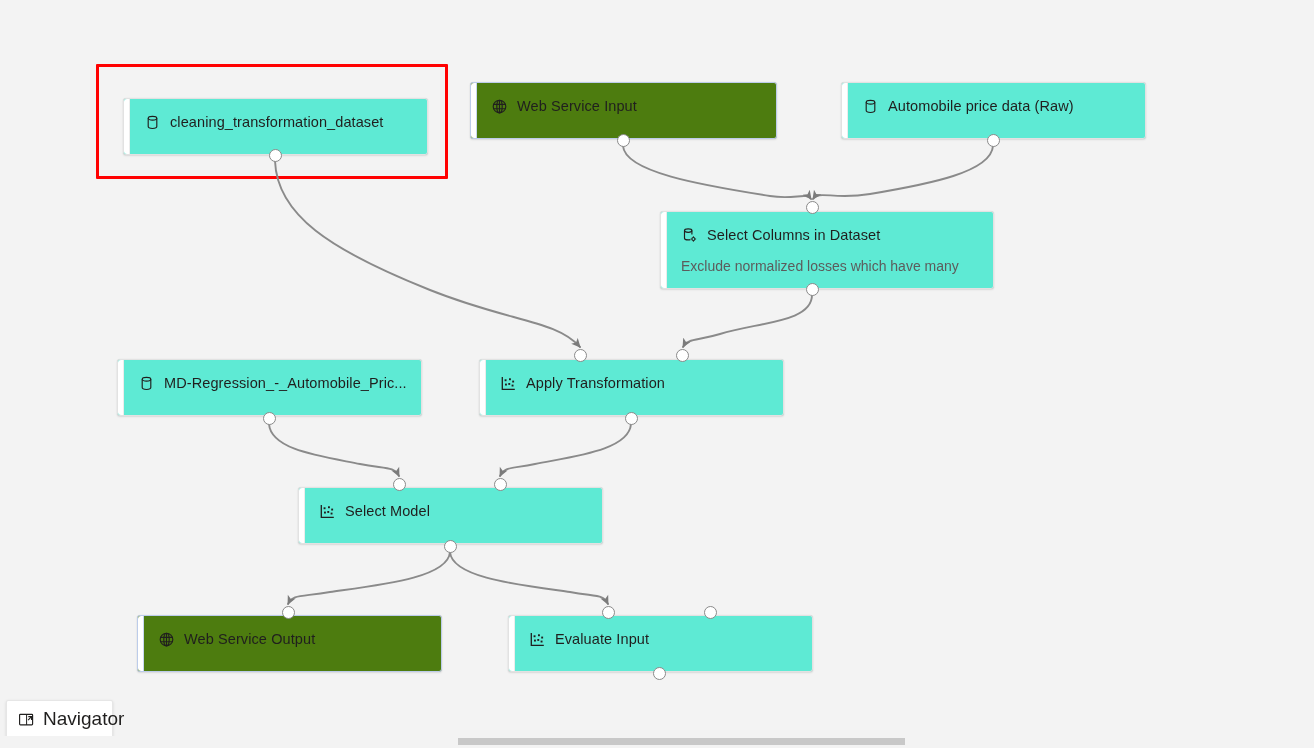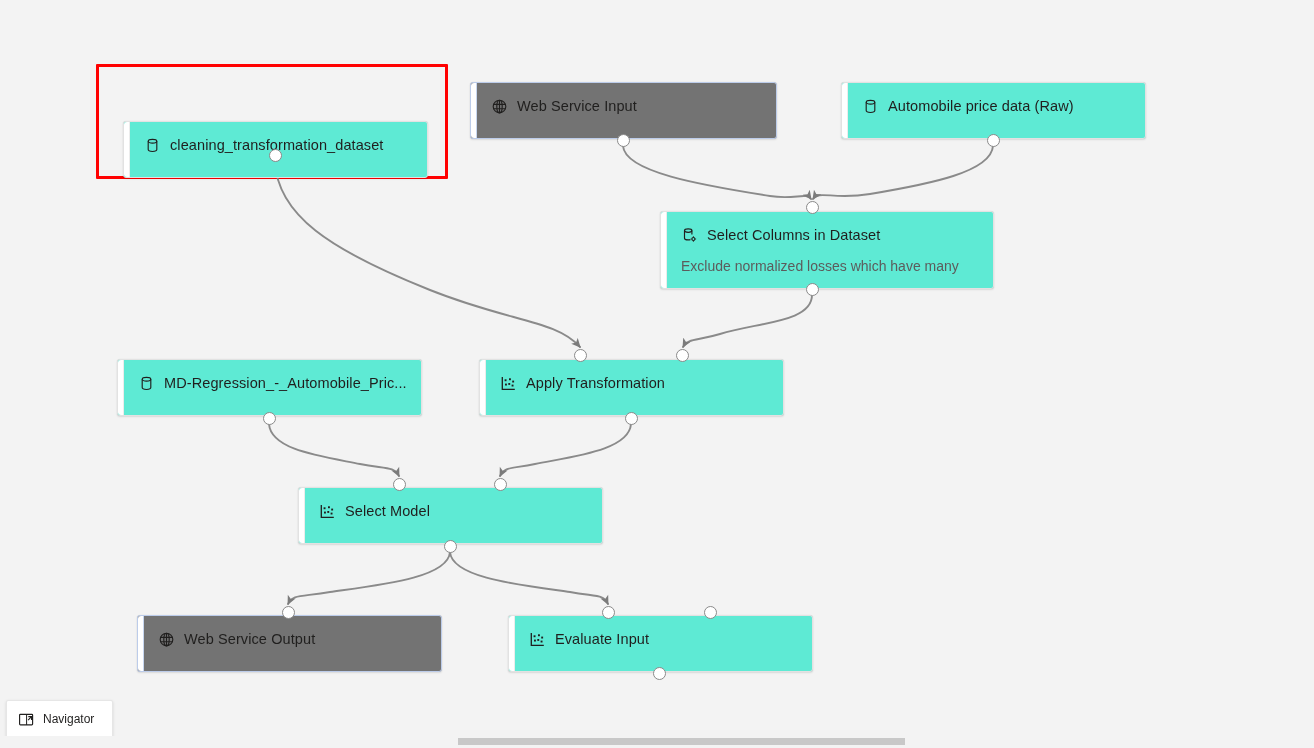--- a/index.html
+++ b/index.html
@@ -35,21 +35,21 @@
   .node .leftstrip {
     position: absolute;
     left: 0; top: 0; bottom: 0;
     width: 6px;
     background: #ffffff;
     border-right: 1px solid #ececec;
     border-top-left-radius: 3px;
     border-bottom-left-radius: 3px;
   }
   .node.blue {
-    background: #737373;
+    background: #4d7c0f;
     border: 1px solid #bcccea;
   }
   .node.blue .leftstrip {
     background: #ffffff;
     border-right: 1px solid #c8d7f0;
   }
   .node-row {
     position: absolute;
     left: 20px;
     top: 14px;
@@ -102,21 +102,21 @@
     display: flex;
     align-items: center;
     gap: 8px;
     background: #ffffff;
     border: 1px solid #e6e6e6;
     box-shadow: 0 1px 3px rgba(0,0,0,0.13);
     border-radius: 2px;
     padding: 8px 13px 8px 11px;
   }
   #navigator .nav-label {
-    font-size: 12px;
+    font-size: 19px;
     color: #201f1e;
   }
   
   #hscroll-track {
     position: absolute;
     left: 0; bottom: 0;
     width: 1314px; height: 12px;
     background: #f3f3f3;
   }
   #hscroll-thumb {
@@ -145,21 +145,21 @@
         <path d="M993,146 C991,172 930,184 870,194 C833,200 819,190 813,199" marker-end="url(#arrow)"></path>
         <path d="M812,295 C812,322 760,322 720,334 C697,341 688,338 683,347" marker-end="url(#arrow)"></path>
         <path d="M269,424 C271,450 320,456 360,464 C385,469 394,466 399,476" marker-end="url(#arrow)"></path>
         <path d="M631,424 C629,450 575,456 535,464 C512,469 505,466 500,476" marker-end="url(#arrow)"></path>
         <path d="M450,552 C448,578 380,585 330,592 C300,597 293,594 288,604" marker-end="url(#arrow)"></path>
         <path d="M450,552 C452,578 520,585 570,592 C598,597 603,594 608,604" marker-end="url(#arrow)"></path>
       </g>
   </svg>
 
   <div id="nodes">
-      <div class="node" style="left: 123px; top: 98px; width: 305px; height: 57px; margin-top: 23px;">
+      <div class="node" style="left: 123px; top: 98px; width: 305px; height: 57px;">
         <div class="leftstrip"></div>
         <div class="node-row">
           <svg class="node-icon" viewBox="0 0 17 17" fill="none" stroke="#201f1e" stroke-width="1.15">
             <ellipse cx="8.5" cy="4.2" rx="4.3" ry="1.9"></ellipse>
             <path d="M4.2 4.2 L4.2 12.6 C4.2 13.66 6.13 14.5 8.5 14.5 C10.87 14.5 12.8 13.66 12.8 12.6 L12.8 4.2"></path>
           </svg>
           <span class="node-title">cleaning_transformation_dataset</span>
         </div>
       </div>
       <div class="node blue" style="left: 470px; top: 82px; width: 307px; height: 57px;">

